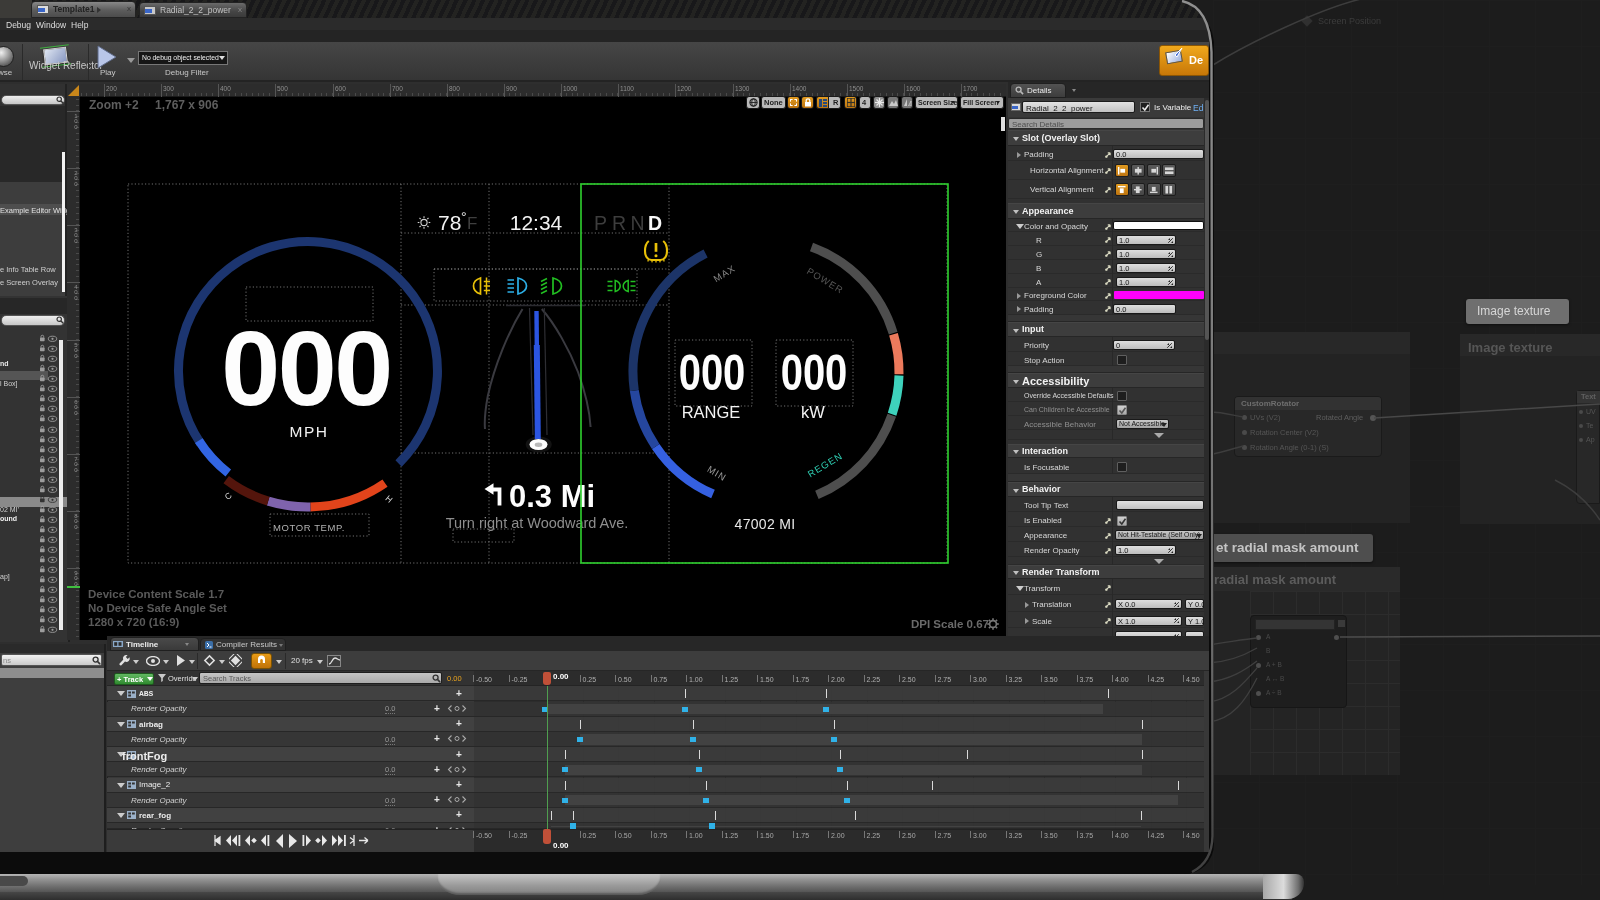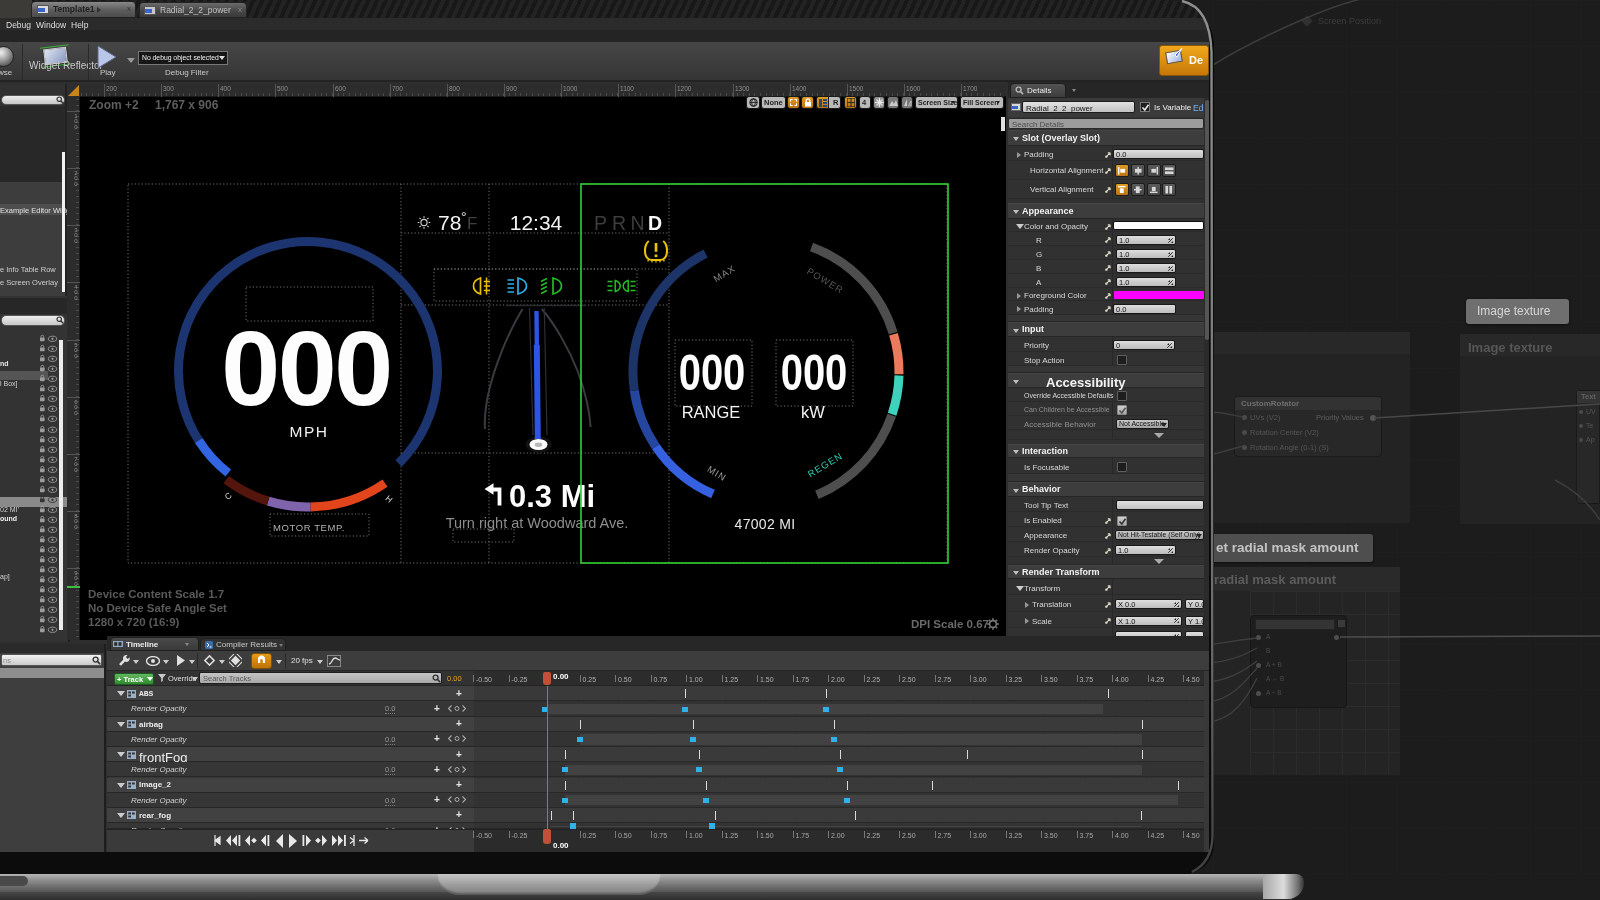--- a/index.html
+++ b/index.html
@@ -19,21 +19,21 @@
     <div class="abs" style="left:1466px;top:299px;width:103px;height:25px;background:#6f6f6f;border-radius:3px;box-shadow:0 1px 3px rgba(0,0,0,.5);"></div>
     <div class="tx" style="left:1477px;top:304px;font-size:12px;color:#d6d6d6;">Image texture</div>
     <div class="tx" style="left:1318px;top:16px;font-size:9px;color:#3c3c3c;">Screen Position</div>
     <div class="abs" style="left:1303px;top:17px;width:8px;height:8px;background:#303030;transform:rotate(45deg);"></div>
     <div class="abs" style="left:1234px;top:396px;width:148px;height:61px;background:#282828;border:1px solid #1a1a1a;border-radius:4px;"></div>
     <div class="abs" style="left:1235px;top:397px;width:146px;height:13px;background:#323232;border-radius:3px 3px 0 0;"></div>
     <div class="tx" style="left:1241px;top:399px;font-size:8px;font-weight:bold;color:#6e6e6e;">CustomRotator</div>
     <div class="tx" style="left:1250px;top:413px;font-size:7.5px;color:#565656;">UVs (V2)</div>
     <div class="tx" style="left:1250px;top:428px;font-size:7.5px;color:#565656;">Rotation Center (V2)</div>
     <div class="tx" style="left:1250px;top:443px;font-size:7.5px;color:#565656;">Rotation Angle (0-1) (S)</div>
-    <div class="tx" style="left:1316px;top:413px;font-size:7.5px;color:#5e5e5e;">Priority Values</div>
+    <div class="tx" style="left:1316px;top:413px;font-size:7.5px;color:#5e5e5e;">Rotated Angle</div>
     <div class="abs" style="left:1242px;top:415px;width:5px;height:5px;border-radius:50%;background:#4a4a4a;"></div>
     <div class="abs" style="left:1242px;top:430px;width:5px;height:5px;border-radius:50%;background:#4a4a4a;"></div>
     <div class="abs" style="left:1242px;top:445px;width:5px;height:5px;border-radius:50%;background:#4a4a4a;"></div>
     <div class="abs" style="left:1370px;top:415px;width:6px;height:6px;border-radius:50%;background:#555;"></div>
     <div class="abs" style="left:1576px;top:390px;width:24px;height:114px;background:#282828;border:1px solid #1a1a1a;border-radius:4px 0 0 4px;"></div>
     <div class="abs" style="left:1577px;top:391px;width:23px;height:12px;background:#343434;"></div>
     <div class="tx" style="left:1581px;top:392px;font-size:7.5px;font-weight:bold;color:#606060;">Text</div>
     <div class="tx" style="left:1586px;top:408px;font-size:7px;color:#555;">UV</div>
     <div class="abs" style="left:1579px;top:410px;width:4px;height:4px;border-radius:50%;background:#4a4a4a;"></div>
     <div class="tx" style="left:1586px;top:422px;font-size:7px;color:#555;">Te</div>
@@ -829,21 +829,21 @@
           <path d="M1 3 L3 1 L3 3 Z M6 4 L4 6 L6 6 Z" fill="#222"></path>
           <line x1="1.2" y1="5.8" x2="5.8" y2="1.2" stroke="#222" stroke-width="0.9"></line>
         </svg>
         <div class="abs" style="left:1008px;top:352px;width:196px;height:14px;border-bottom:1px solid #2a2a2a;"></div>
         <div class="abs" style="left:1112px;top:352px;width:1px;height:14px;background:#282828;"></div>
         <div class="tx" style="left:1024px;top:355.5px;font-size:8px;color:#d8d8d8;">Stop Action</div>
         <div class="abs" style="left:1117px;top:355px;width:10px;height:10px;background:#1e1e1e;border:1px solid #5f5f5f;border-radius:1px;"></div>
         <div class="abs" style="left:1008px;top:366px;width:196px;height:7px;background:#363636;border-bottom:1px solid #262626;"></div>
         <div class="abs" style="left:1008px;top:373px;width:196px;height:15px;background:#3d3d3d;border-bottom:1px solid #262626;border-top:1px solid #454545;"></div>
         <div class="abs" style="left:1013px;top:379.5px;width:0;height:0;border-left:3px solid transparent;border-right:3px solid transparent;border-top:4px solid #c0c0c0;"></div>
-        <div class="tx" style="left:1022px;top:375.0px;font-size:13px;font-weight:bold;color:#f2f2f2;margin-left:24px;">Accessibility</div>
+        <div class="tx" style="left:1022px;top:375.0px;font-size:11px;font-weight:bold;color:#f2f2f2;">Accessibility</div>
         <div class="abs" style="left:1008px;top:388px;width:196px;height:14px;border-bottom:1px solid #2a2a2a;"></div>
         <div class="abs" style="left:1112px;top:388px;width:1px;height:14px;background:#282828;"></div>
         <div class="tx" style="left:1024px;top:392px;font-size:7px;color:#d8d8d8;">Override Accessible Defaults</div>
         <div class="abs" style="left:1117px;top:391px;width:10px;height:10px;background:#1e1e1e;border:1px solid #5f5f5f;border-radius:1px;"></div>
         <div class="abs" style="left:1008px;top:402px;width:196px;height:14px;border-bottom:1px solid #2a2a2a;"></div>
         <div class="abs" style="left:1112px;top:402px;width:1px;height:14px;background:#282828;"></div>
         <div class="tx" style="left:1024px;top:406px;font-size:7px;color:#909090;">Can Children be Accessible</div>
         <div class="abs" style="left:1117px;top:405px;width:10px;height:10px;background:linear-gradient(#d0d0d0,#aaa);border:1px solid #888;border-radius:1px;"></div>
         <svg class="abs" style="left:1118px;top:406px;" width="9" height="9" viewBox="0 0 9 9">
           <path d="M1.5 4.5 L3.8 7 L7.5 1.8" stroke="#555" stroke-width="1.6" fill="none"></path>
@@ -1071,40 +1071,40 @@
           <path d="M15.5 0.5 L18.5 3.5 L15.5 6.5" stroke="#aaa" stroke-width="1.1" fill="none"></path>
         </svg>
         <div class="abs" style="left:107px;top:747.1px;width:367px;height:15.2px;background:#414141;border-bottom:1px solid #272727;"></div>
         <div class="abs" style="left:117px;top:752.1px;width:0;height:0;border-left:4px solid transparent;border-right:4px solid transparent;border-top:5px solid #ccc;"></div>
         <svg class="abs" style="left:127px;top:750.6px;" width="9" height="8" viewBox="0 0 9 8">
           <rect x="0" y="0" width="9" height="8" fill="#9ab0c8"></rect>
           <rect x="1.2" y="1.5" width="2.8" height="2" fill="#333"></rect>
           <rect x="5" y="1.5" width="2.8" height="2" fill="#333"></rect>
           <rect x="1.2" y="4.5" width="2.8" height="2" fill="#333"></rect>
         </svg>
-        <div class="tx" style="left:139px;top:749.9px;font-size:13px;font-weight:normal;color:#ececec;">frontFog</div>
+        <div class="tx" style="left:122px;top:749.9px;font-size:11px;font-weight:bold;color:#ececec;">frontFog</div>
         <div class="tx" style="left:456px;top:748.6px;font-size:10px;font-weight:bold;color:#e8e8e8;">+</div>
         <div class="abs" style="left:107px;top:762.3px;width:367px;height:15.2px;background:#363636;border-bottom:1px solid #272727;"></div>
         <div class="tx" style="left:131px;top:765.1px;font-size:8px;font-style:italic;color:#d2d2d2;">Render Opacity</div>
         <div class="tx" style="left:385px;top:765.1px;font-size:7.5px;color:#9a9a9a;border-bottom:1px dotted #777;">0.0</div>
         <div class="tx" style="left:434px;top:763.8px;font-size:10px;font-weight:bold;color:#e8e8e8;">+</div>
         <svg class="abs" style="left:447px;top:765.8px;" width="20" height="7" viewBox="0 0 20 7">
           <path d="M4.5 0.5 L1.5 3.5 L4.5 6.5" stroke="#aaa" stroke-width="1.1" fill="none"></path>
           <circle cx="10" cy="3.5" r="2" fill="none" stroke="#aaa" stroke-width="1"></circle>
           <path d="M15.5 0.5 L18.5 3.5 L15.5 6.5" stroke="#aaa" stroke-width="1.1" fill="none"></path>
         </svg>
         <div class="abs" style="left:107px;top:777.5px;width:367px;height:15.2px;background:#414141;border-bottom:1px solid #272727;"></div>
         <div class="abs" style="left:117px;top:782.5px;width:0;height:0;border-left:4px solid transparent;border-right:4px solid transparent;border-top:5px solid #ccc;"></div>
         <svg class="abs" style="left:127px;top:781.0px;" width="9" height="8" viewBox="0 0 9 8">
           <rect x="0" y="0" width="9" height="8" fill="#9ab0c8"></rect>
           <rect x="1.2" y="1.5" width="2.8" height="2" fill="#333"></rect>
           <rect x="5" y="1.5" width="2.8" height="2" fill="#333"></rect>
           <rect x="1.2" y="4.5" width="2.8" height="2" fill="#333"></rect>
         </svg>
-        <div class="tx" style="left:139px;top:780.3px;font-size:8px;font-weight:bold;color:#ececec;">Image_2</div>
+        <div class="tx" style="left:139px;top:780.3px;font-size:8px;font-weight:normal;color:#ececec;">Image_2</div>
         <div class="tx" style="left:456px;top:779.0px;font-size:10px;font-weight:bold;color:#e8e8e8;">+</div>
         <div class="abs" style="left:107px;top:792.7px;width:367px;height:15.2px;background:#363636;border-bottom:1px solid #272727;"></div>
         <div class="tx" style="left:131px;top:795.5px;font-size:8px;font-style:italic;color:#d2d2d2;">Render Opacity</div>
         <div class="tx" style="left:385px;top:795.5px;font-size:7.5px;color:#9a9a9a;border-bottom:1px dotted #777;">0.0</div>
         <div class="tx" style="left:434px;top:794.2px;font-size:10px;font-weight:bold;color:#e8e8e8;">+</div>
         <svg class="abs" style="left:447px;top:796.2px;" width="20" height="7" viewBox="0 0 20 7">
           <path d="M4.5 0.5 L1.5 3.5 L4.5 6.5" stroke="#aaa" stroke-width="1.1" fill="none"></path>
           <circle cx="10" cy="3.5" r="2" fill="none" stroke="#aaa" stroke-width="1"></circle>
           <path d="M15.5 0.5 L18.5 3.5 L15.5 6.5" stroke="#aaa" stroke-width="1.1" fill="none"></path>
         </svg>

